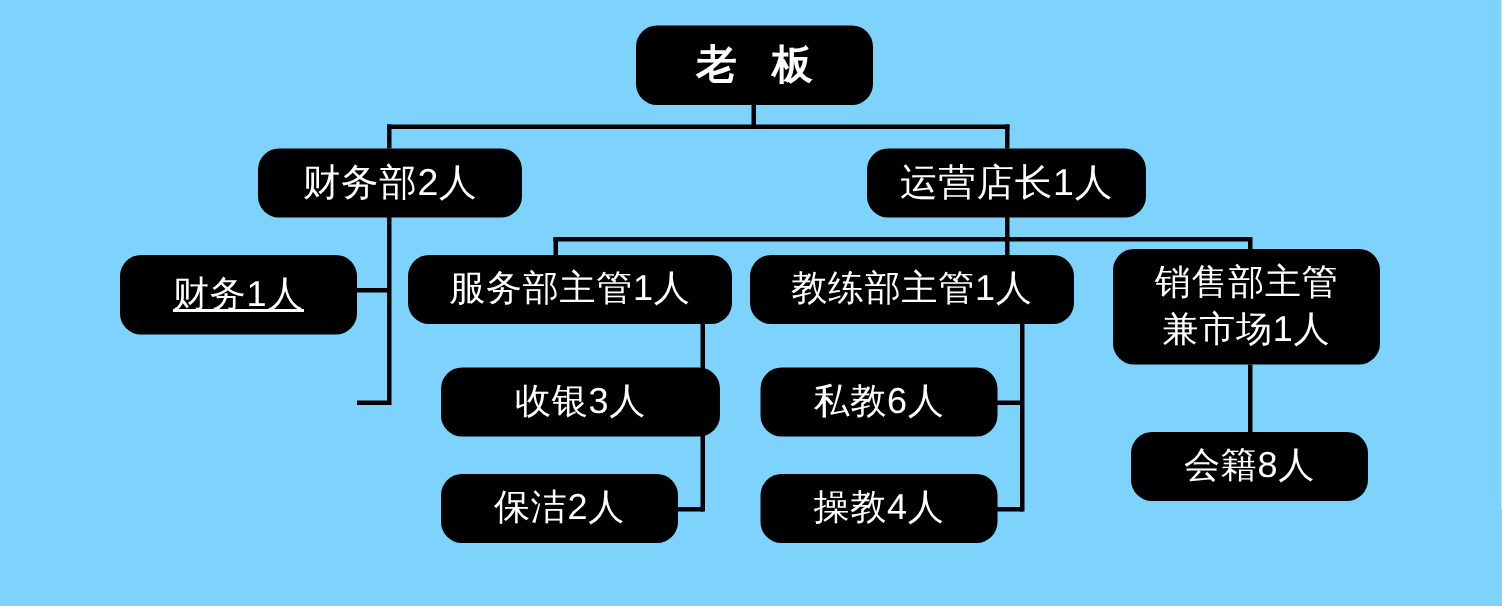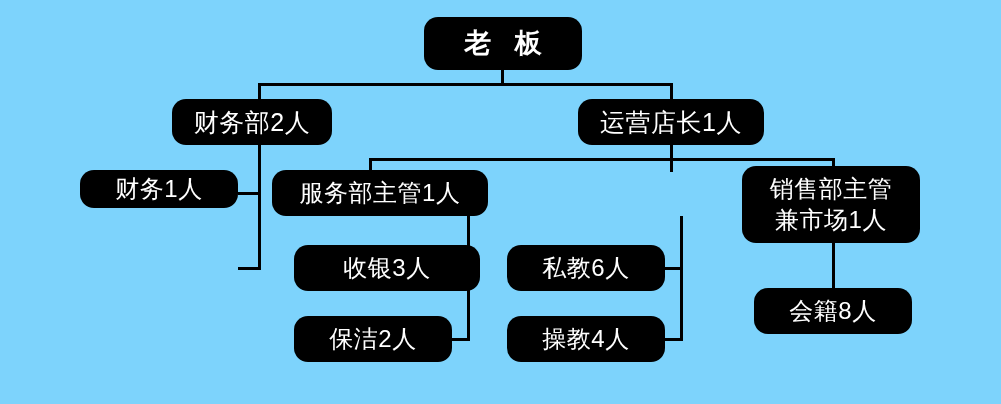--- a/index.html
+++ b/index.html
@@ -80,37 +80,40 @@
   <div class="conn v" style="left:680px; top:216px; height:125px;"></div>
   <div class="conn h" style="left:660px; top:267px; width:22px;"></div>
   <div class="conn h" style="left:660px; top:338px; width:22px;"></div>
 
   <div class="conn v" style="left:832px; top:243px; height:47px;"></div>
 
   <div class="node n-root" style="left:424px; top:17px; width:158px; height:53px;">
     <span>老 板</span>
   </div>
 
-  <div class="node n-l1" style="left:172px; top:99px; width:160px; height:46px;">
+  <div class="node n-l1" style="left:172px; top:99px; width:176px; height:46px;">
     <span>财务部2人</span>
   </div>
 
   <div class="node n-l1" style="left:578px; top:99px; width:186px; height:46px;">
     <span>运营店长1人</span>
   </div>
 
-  <div class="node n-l2" style="left:80px; top:170px; width:158px; height:38px;">
+  <div class="node n-l2" style="left:80px; top:170px; width:158px; height:53px;text-decoration:underline;">
     <span>财务1人</span>
   </div>
 
 
   <div class="node n-l2" style="left:272px; top:170px; width:216px; height:46px;">
     <span>服务部主管1人</span>
   </div>
 
+  <div class="node n-l2" style="left:500px; top:170px; width:216px; height:46px;">
+    <span>教练部主管1人</span>
+  </div>
 
   <div class="node n-sales" style="left:742px; top:166px; width:178px; height:77px;text-align:right;">
     <span class="line1">销售部主管</span>
     <span class="line2">兼市场1人</span>
   </div>
 
   <div class="node n-l3" style="left:294px; top:245px; width:186px; height:46px;">
     <span>收银3人</span>
   </div>
 

